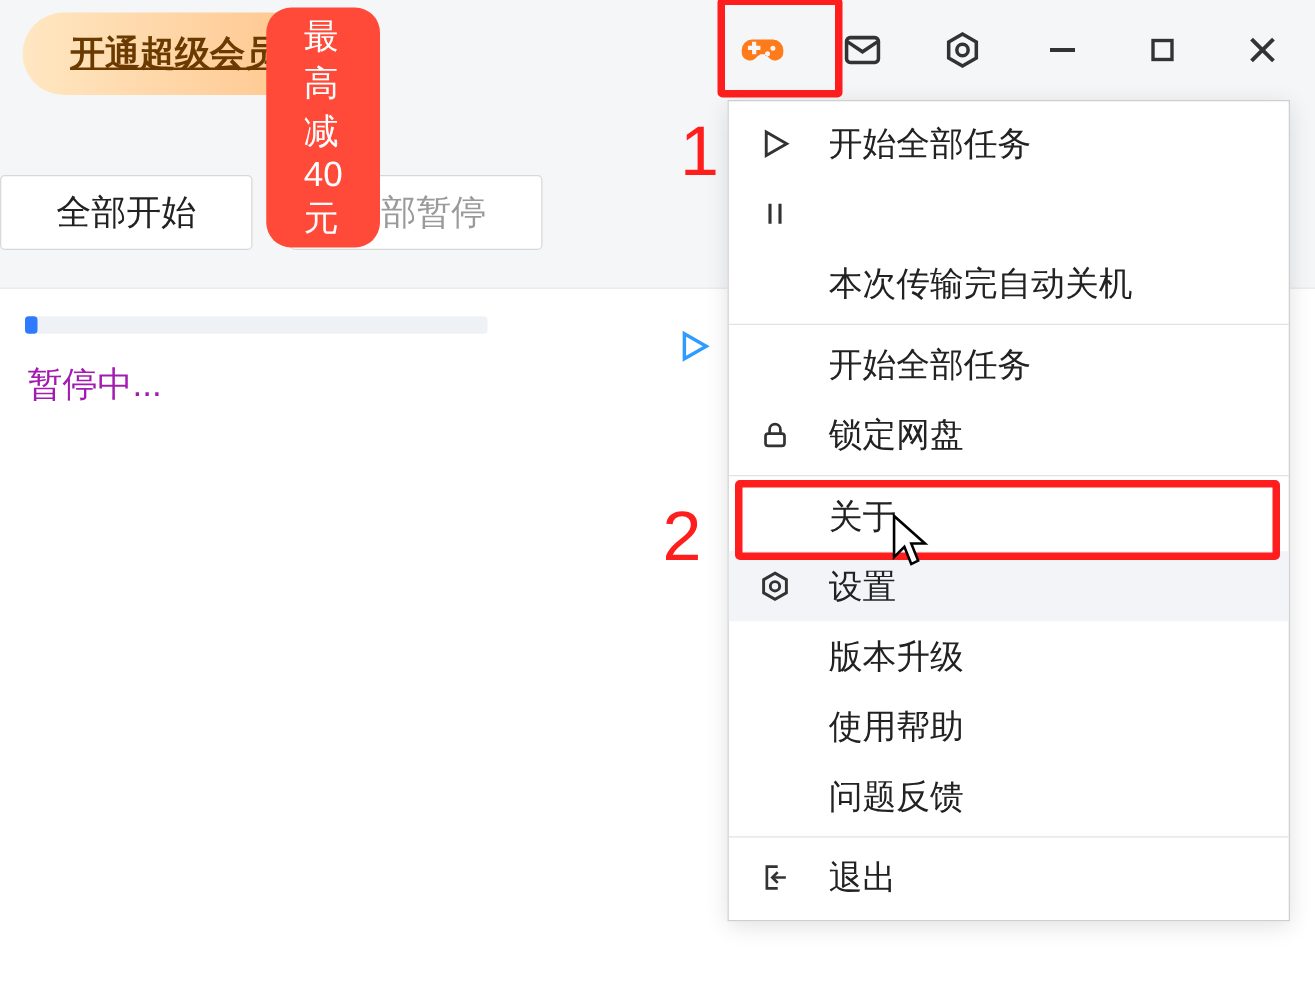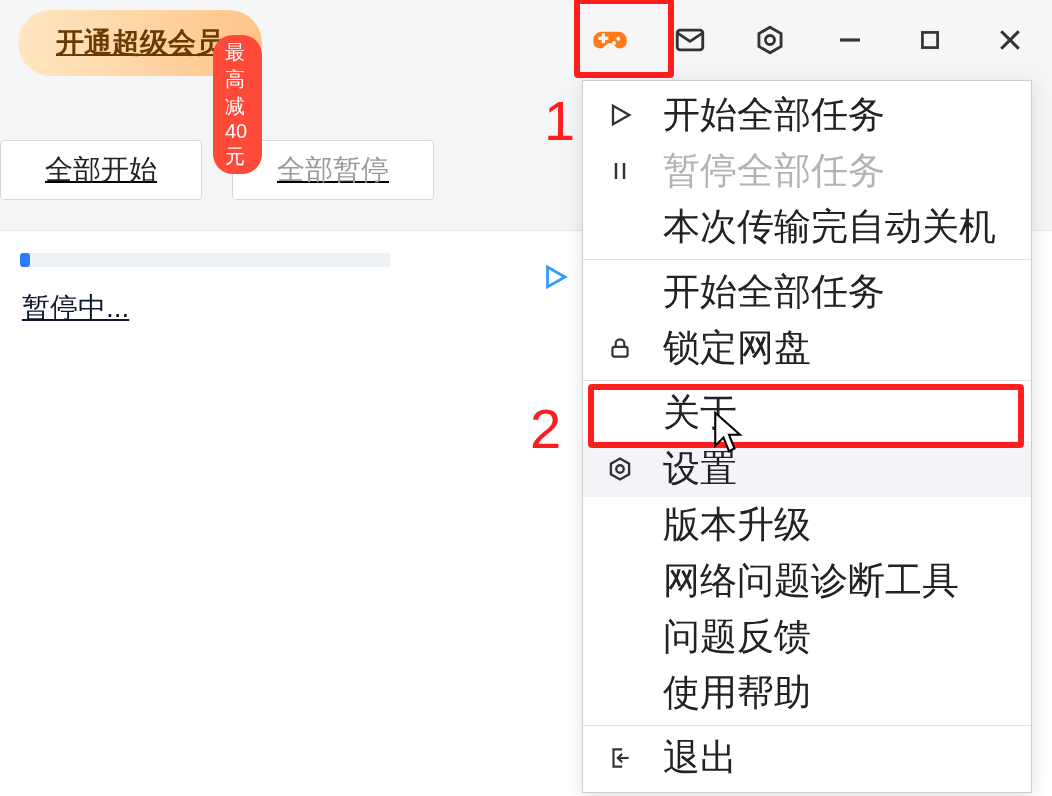--- a/index.html
+++ b/index.html
@@ -25,26 +25,25 @@
     position: absolute;
     left: 18px;
     top: 10px;
   }
   .discount-pill {
     position: absolute;
     left: 195px;
     top: -4px;
     background: #ff4a3a;
     color: #fff;
-    font-size: 20px;
-    padding: 4px 12px;
+    font-size: 28px;
+    padding: 4px 30px;
     border-radius: 20px;
     font-weight: 500;
     z-index: 2;
-    margin-top: 29px;
   }
   .vip-button {
     position: relative;
     background: linear-gradient(90deg,#ffe7c2,#ffc48a);
     color: #6b3a00;
     font-size: 28px;
     font-weight: 700;
     border: none;
     padding: 14px 38px;
     border-radius: 40px;
@@ -72,21 +71,20 @@
     border-radius: 4px;
   }
 
   
   .tab-row {
     position: absolute;
     top: 140px;
     left: 0; right: 0;
     display: flex;
     gap: 30px;
-    text-decoration: underline;
   }
   .tab-btn {
     background: #fff;
     border: 1px solid #d8d8d8;
     font-size: 28px;
     color: #222;
     padding: 10px 44px;
     border-radius: 4px;
   }
   .tab-btn.dim { color: #9a9a9a; }
@@ -116,44 +114,43 @@
     background: #2f7bff;
     border-radius: 3px;
   }
   .play-blue {
     position: absolute;
     left: 540px;
     top: 262px;
     color: #2f9bff;
   }
   .status-text {
-    color: #0f172a;
+    color: #a21caf;
     font-size: 28px;
     padding: 14px 22px;
-    text-decoration: underline;
   }
 
   
   .menu {
     position: absolute;
     top: 80px;
     left: 582px;
     width: 450px;
     background: #fff;
     border: 1px solid #cfcfcf;
     box-shadow: 0 4px 18px rgba(0,0,0,.12);
     padding: 6px 0;
     z-index: 50;
   }
   .menu-item {
     display: flex;
     align-items: center;
     height: 56px;
     padding: 0 18px 0 20px;
-    font-size: 37px;
+    font-size: 27px;
     color: #222;
     gap: 26px;
     position: relative;
   }
   .menu-item.disabled { color: #b3b3b3; }
   .menu-item.hover { background: #f2f4f7; }
   .menu-icon {
     width: 34px; height: 34px;
     display: flex; align-items: center; justify-content: center;
     color: #333;
@@ -267,21 +264,20 @@
     <span>开始全部任务</span>
   </div>
 
   <div class="menu-item disabled">
     <span class="menu-icon">
       <svg viewBox="0 0 24 24" width="24" height="24" fill="none" stroke="currentColor" stroke-width="2.5">
           <line x1="8" y1="4" x2="8" y2="20"></line>
           <line x1="16" y1="4" x2="16" y2="20"></line>
         </svg>
     </span>
-    <span>暂停全部任务</span>
   </div>
 
   <div class="menu-item">
     <span class="menu-icon empty"></span>
     <span>本次传输完自动关机</span>
   </div>
 
   <div class="menu-sep"></div>
 
   <div class="menu-item">
@@ -314,33 +310,29 @@
         </svg>
     </span>
     <span>设置</span>
   </div>
 
   <div class="menu-item">
     <span class="menu-icon empty"></span>
     <span>版本升级</span>
   </div>
 
-  <div class="menu-item">
-    <span class="menu-icon empty"></span>
-    <span>网络问题诊断工具</span>
+
+  <div class="menu-item">
+    <span class="menu-icon empty"></span>
+    <span>使用帮助</span>
   </div>
 
   <div class="menu-item">
     <span class="menu-icon empty"></span>
     <span>问题反馈</span>
-  </div>
-
-  <div class="menu-item">
-    <span class="menu-icon empty"></span>
-    <span>使用帮助</span>
   </div>
 
   <div class="menu-sep"></div>
 
   <div class="menu-item">
     <span class="menu-icon">
       <svg viewBox="0 0 24 24" width="26" height="26" fill="none" stroke="currentColor" stroke-width="2">
           <path d="M14 4h-8v16h8"></path>
           <path d="M10 12h10"></path>
           <path d="M14 8l-4 4 4 4"></path>

